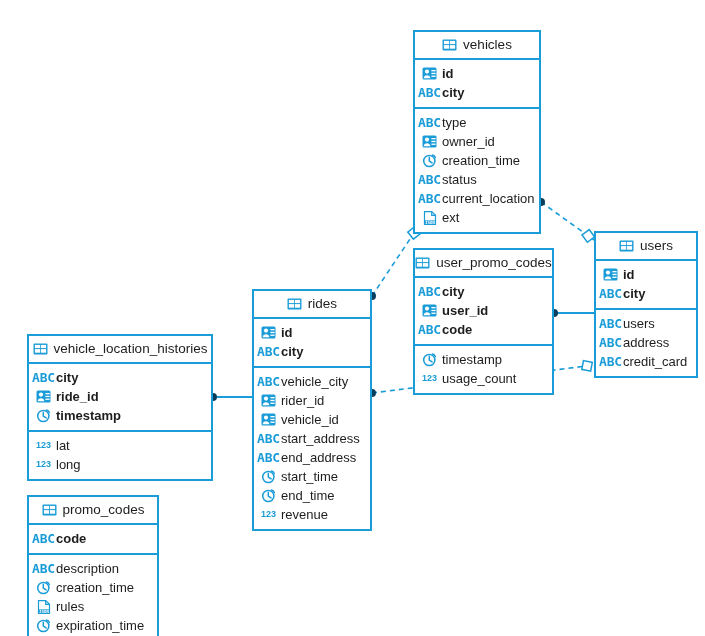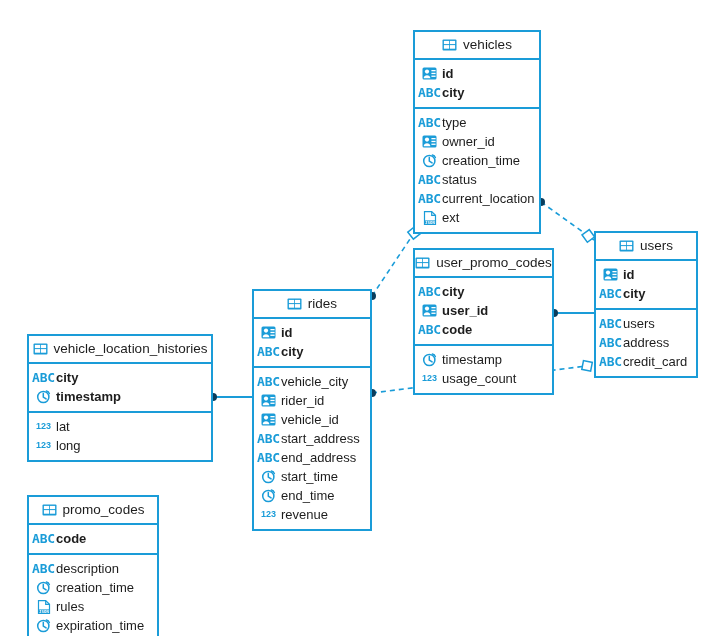--- a/index.html
+++ b/index.html
@@ -407,20 +407,33 @@
         </span>
         <span>vehicle_location_histories</span>
       </div>
       <div class="section">
         <div class="field key">
           <span class="ic ic-abc">ABC</span>
           <span>city</span>
         </div>
         <div class="field key">
           <span class="ic">
+            <svg width="15" height="13" viewBox="0 0 15 13">
+              <rect x="0.5" y="0.5" width="14" height="12" rx="1.5" fill="#1a9cd8"></rect>
+              <circle cx="5" cy="4.6" r="2.1" fill="#ffffff"></circle>
+              <path d="M1.7 11.2c0-1.9 1.5-3 3.3-3s3.3 1.1 3.3 3z" fill="#ffffff"></path>
+              <rect x="9.4" y="3" width="4.2" height="1.3" fill="#ffffff"></rect>
+              <rect x="9.4" y="5.8" width="4.2" height="1.3" fill="#ffffff"></rect>
+              <rect x="9.4" y="8.6" width="4.2" height="1.3" fill="#ffffff"></rect>
+            </svg>
+          </span>
+          <span>ride_id</span>
+        </div>
+        <div class="field key">
+          <span class="ic">
             <svg width="15" height="15" viewBox="0 0 15 15">
               <circle cx="7.3" cy="8" r="5.6" fill="none" stroke="#1a9cd8" stroke-width="1.5"></circle>
               <path d="M7.3 4.4V8l2.8 1.9" fill="none" stroke="#1a9cd8" stroke-width="1.5" stroke-linecap="round"></path>
               <path d="M10.4 2.0c1.6 0.3 2.6 1.3 3 2.6" fill="none" stroke="#1a9cd8" stroke-width="1.4" stroke-linecap="round"></path>
             </svg>
           </span>
           <span>timestamp</span>
         </div>
       </div>
       <div class="section">

